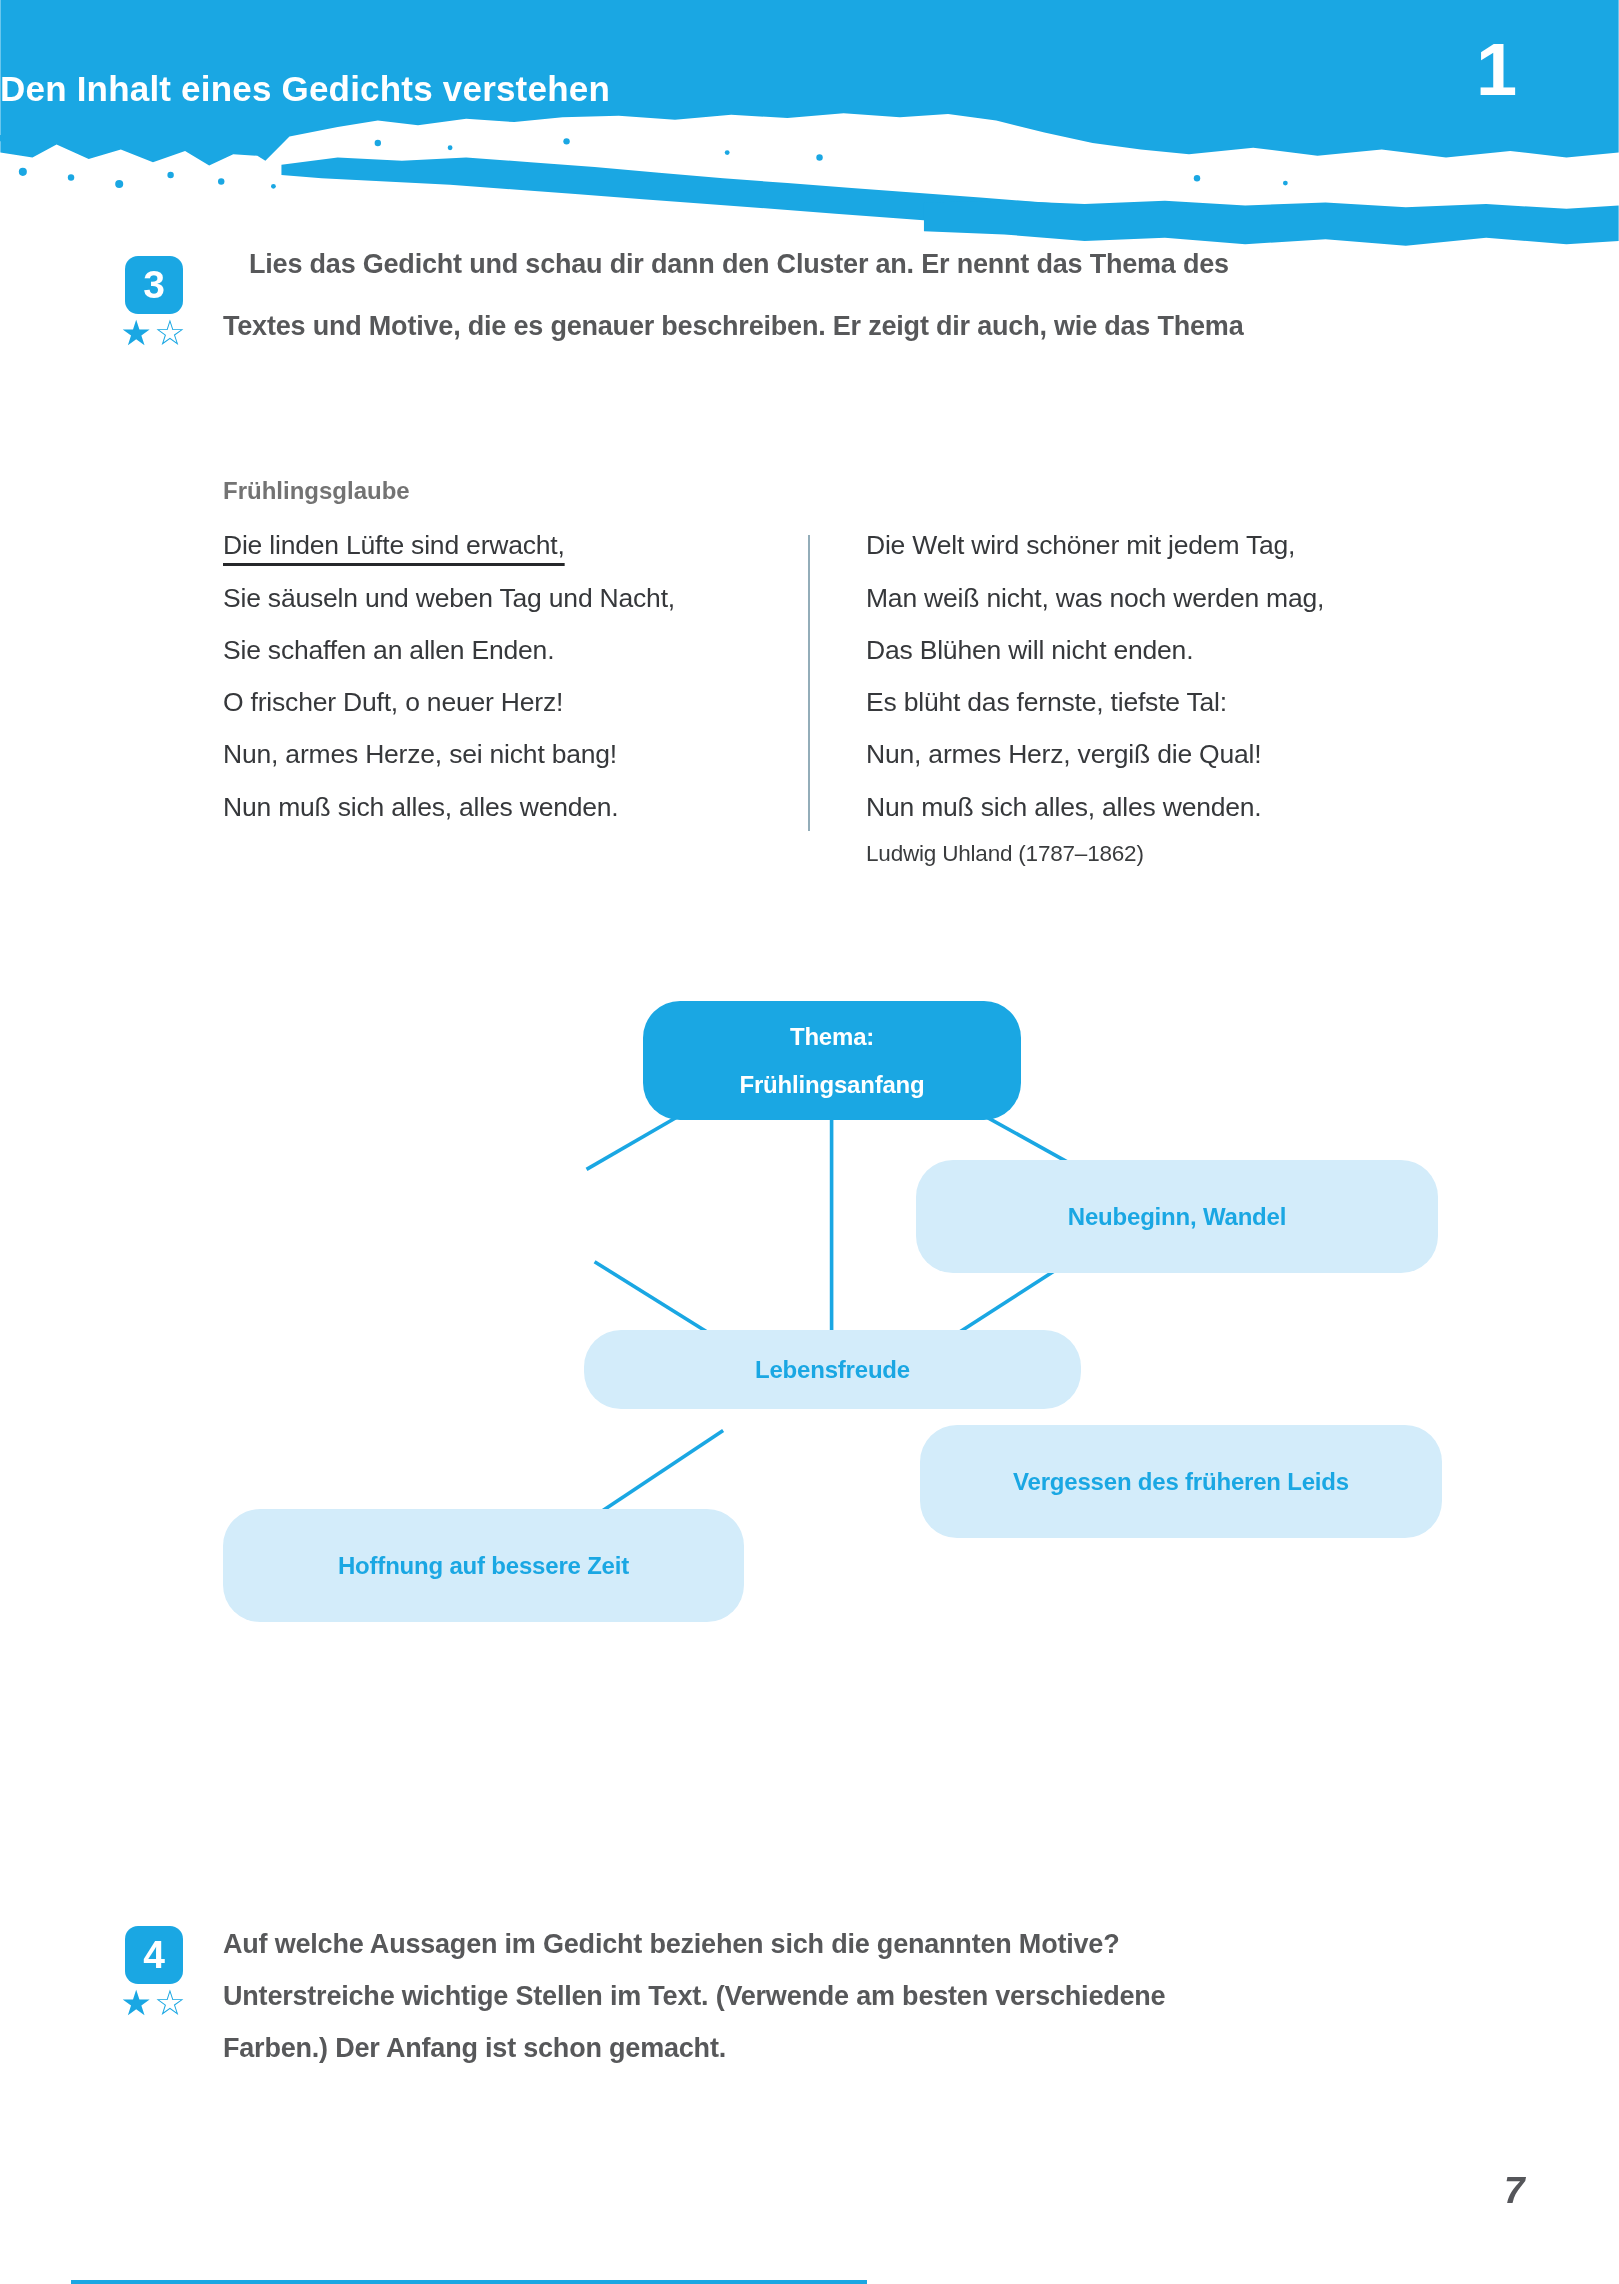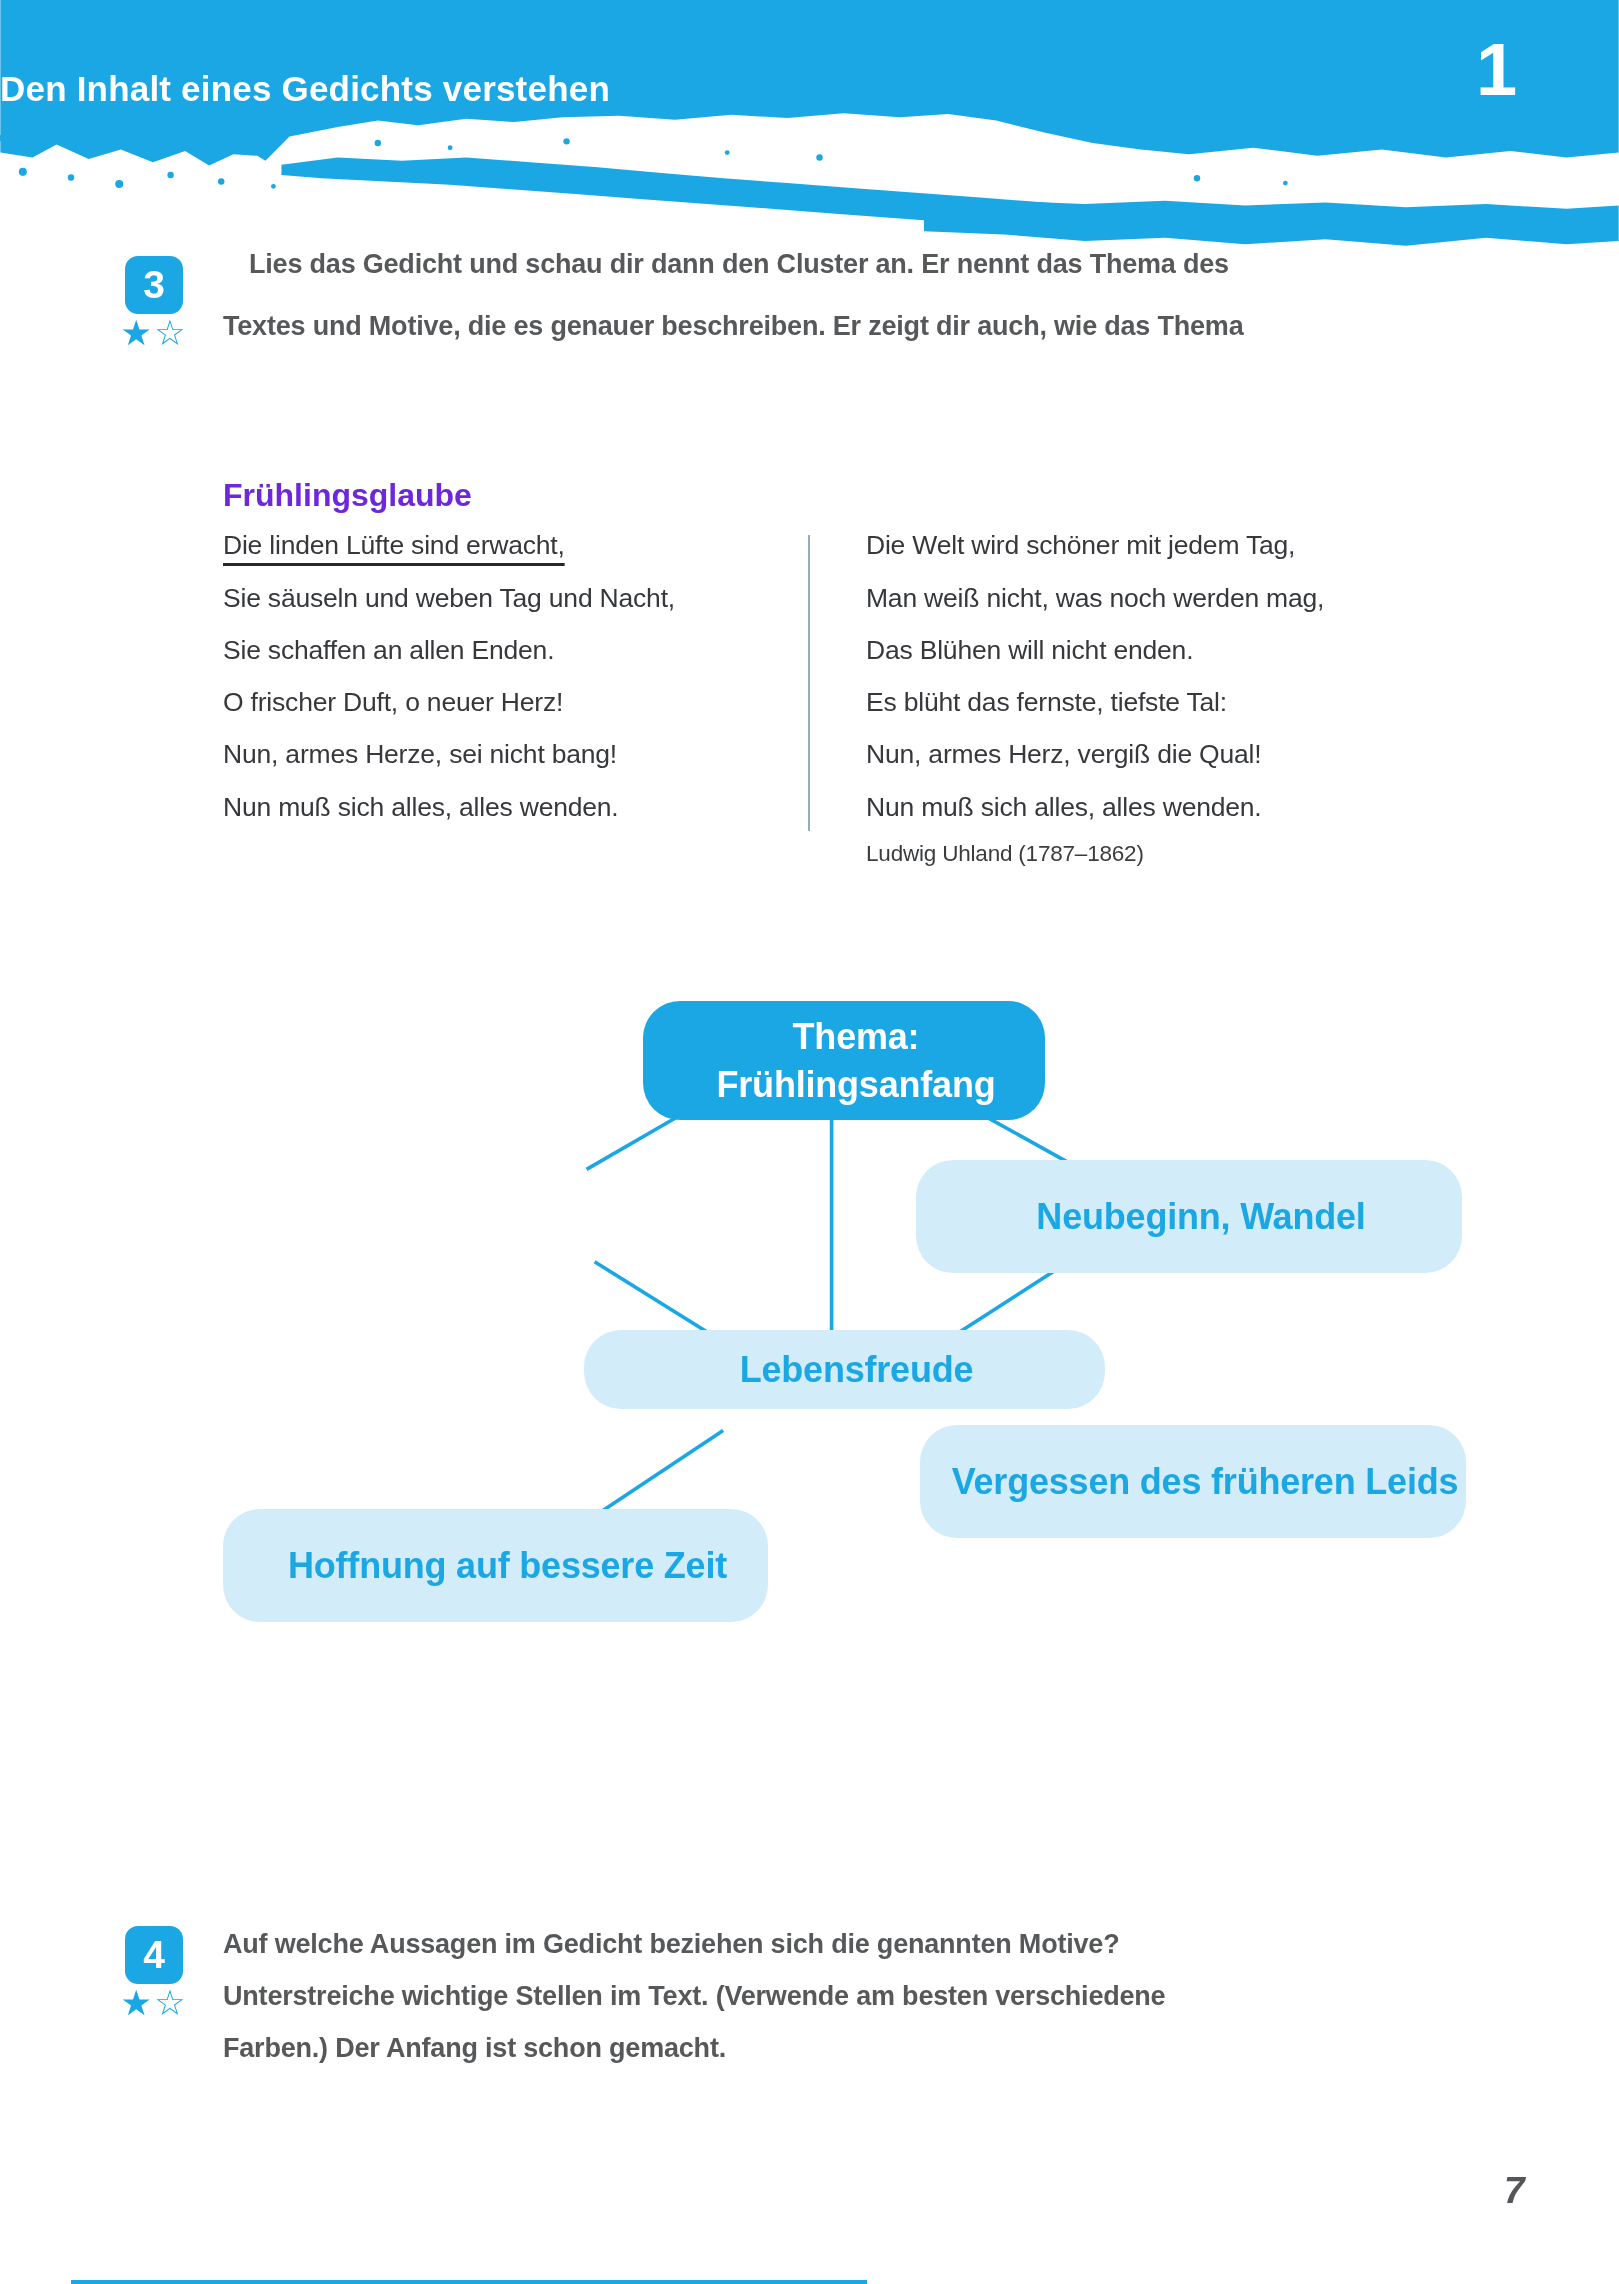--- a/index.html
+++ b/index.html
@@ -24,35 +24,35 @@
   }
   .stars{
     position:absolute;width:80px;display:flex;justify-content:center;gap:2.4px;
     color:var(--accent,#1aa7e3);font-size:35px;font-weight:700;line-height:1;
   }
   .task-line{
     position:absolute;left:223px;font-size:27px;font-weight:700;color:#57585a;
     white-space:nowrap;letter-spacing:-0.2px;
   }
   
-  .poem-title{position:absolute;left:223px;top:477px;font-size:32px;font-weight:700;color:#6d28d9;}
+  .poem-title{position:absolute;left:223px;top:477px;font-size:24px;font-weight:700;color:#737373;}
   .poem-line{
     position:absolute;font-size:26.5px;color:#36383b;white-space:nowrap;letter-spacing:-0.2px;
   }
   .poem-line.underlined{
     text-decoration:underline;text-decoration-thickness:3.2px;text-underline-offset:8.8px;
     text-decoration-color:#26282a;
   }
   .poem-divider{position:absolute;left:808px;top:535px;width:2.4px;height:296px;background:#93adb9;}
   .attribution{position:absolute;left:866px;top:841px;font-size:22.5px;color:#3a3c3e;letter-spacing:-0.2px;}
   
   .connector-svg{position:absolute;top:0;left:0;pointer-events:none;}
   .cbox{
     position:absolute;display:flex;align-items:center;justify-content:center;
-    border-radius:37px;font-weight:700;font-size:36px;text-align:right;letter-spacing:-0.2px;padding-left:24px;
+    border-radius:37px;font-weight:700;font-size:24px;text-align:right;letter-spacing:-0.2px;
   }
   .cbox.dark{background:var(--accent,#1aa7e3);color:#fff;flex-direction:column;line-height:48px;}
   .cbox.light{background:var(--light,#d3ecfa);color:var(--accent,#1aa7e3);}
   .cbox .motive-underline{
     text-decoration:underline;text-decoration-thickness:3.2px;text-underline-offset:8px;
   }
   
   .page-number{
     position:absolute;left:1504px;top:2170px;font-size:37px;font-weight:700;
     font-style:italic;color:#55565a;

